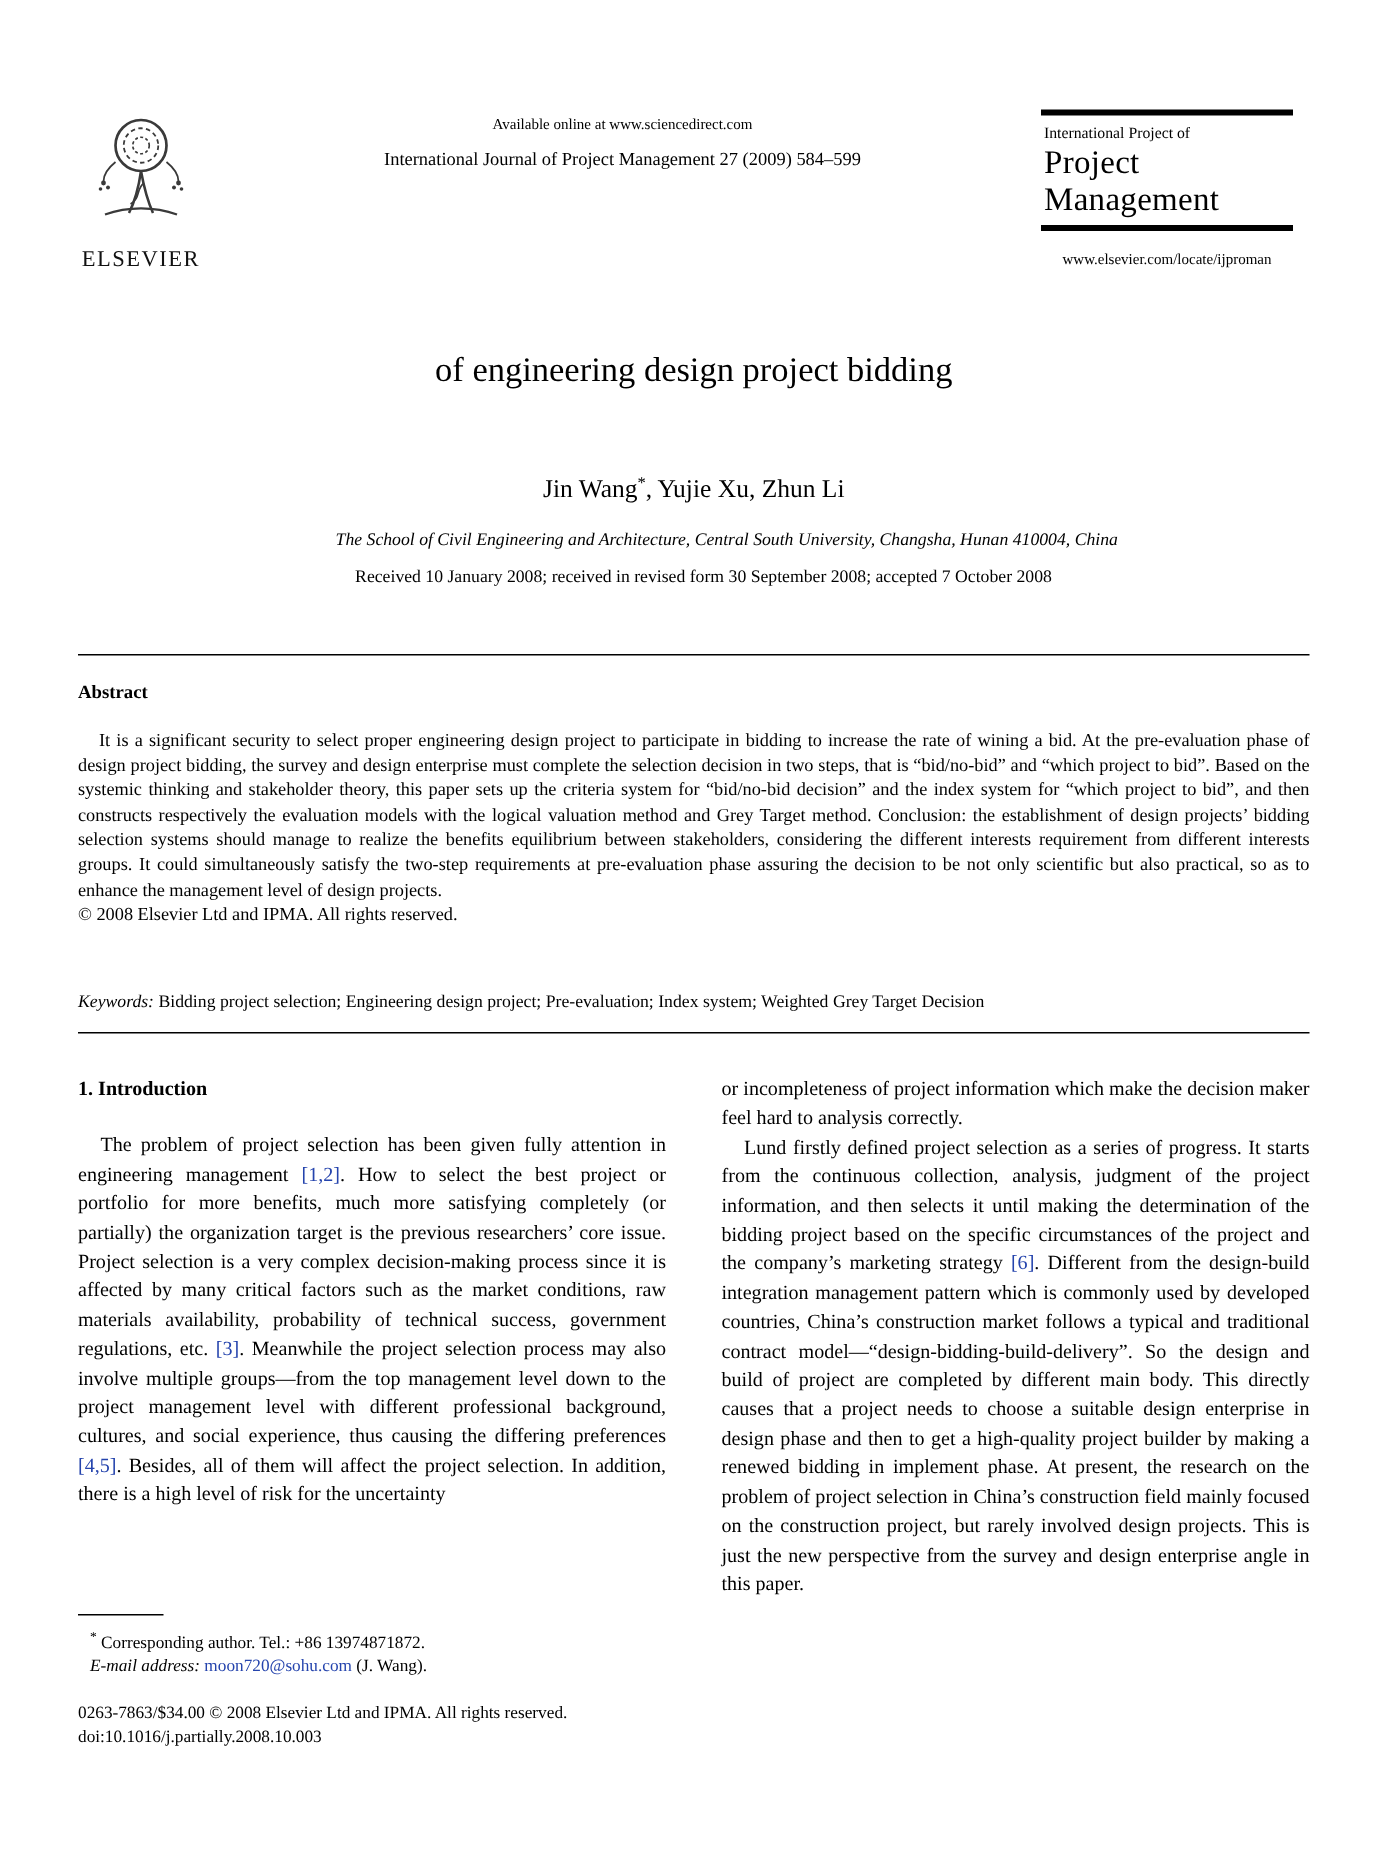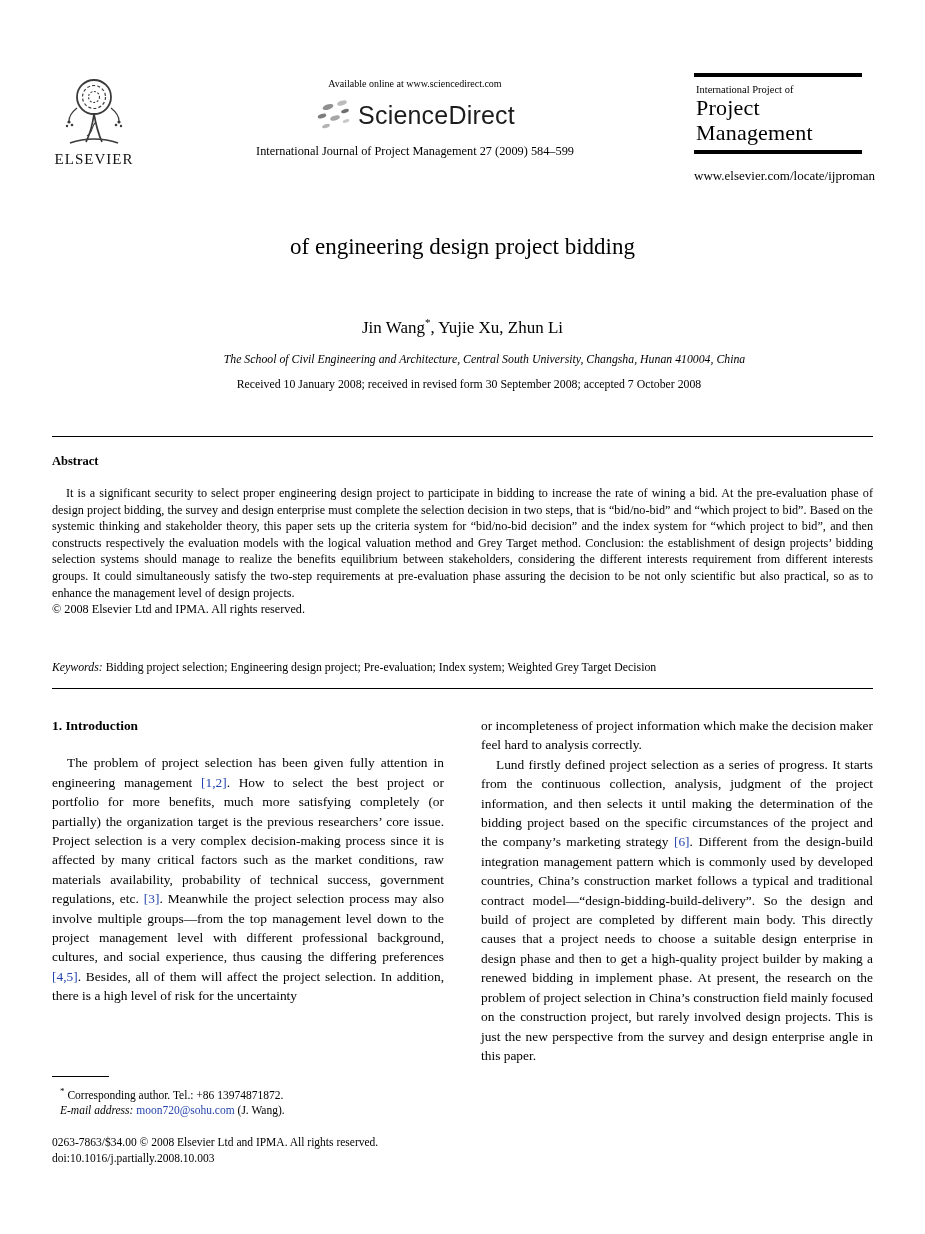--- a/index.html
+++ b/index.html
@@ -5,32 +5,32 @@
   * { margin:0; padding:0; box-sizing:border-box; }
   html,body { background:#ffffff; }
   .page {
     position:relative; width:925px; height:1234px; margin:0 auto;
     background:#ffffff; color:#000;
     font-family:"Liberation Serif", serif;
     overflow:hidden;
   }
   
   .elsevier { position:absolute; left:52px; top:72px; width:84px; text-align:center; }
-  .elsevier .wordmark { display:block; margin-top:1px; font-size:15px; letter-spacing:1px; color:#111; }
+  .elsevier .wordmark { display:block; margin-top:14px; font-size:15px; letter-spacing:1px; color:#111; }
   .center-head { position:absolute; left:235px; top:78px; width:360px; text-align:center; }
   .available { font-size:10px; color:#000; }
   .sd-row { margin-top:7px; display:flex; align-items:center; justify-content:center; gap:5px; height:38px; }
   .sd-word { font-family:"Liberation Sans", sans-serif; font-size:25px; color:#1c1c1c; letter-spacing:0.2px; }
   .citation { margin-top:10px; font-size:12.3px; }
   .cover { position:absolute; left:694px; top:73px; width:168px; }
   .cover .bar { height:4px; background:#000; }
   .cover .kicker { margin-top:7px; padding-left:2px; font-size:10.5px; }
   .cover .big { padding-left:2px; font-size:22px; line-height:25px; letter-spacing:0.2px; }
   .cover .bar.bottom { margin-top:5px; }
-  .cover .locate { margin-top:14px; font-size:13px; text-align:center; }
+  .cover .locate { margin-top:14px; font-size:10px; text-align:center; }
   
   .title { position:absolute; left:0; right:0; top:231px; text-align:center; font-size:23px; line-height:32px; }
   .authors { position:absolute; left:0; right:0; top:316px; text-align:center; font-size:17px; }
   .authors sup { font-size:11px; }
   .affiliation { position:absolute; left:0; right:0; top:352px; text-align:center; font-style:italic; font-size:11.8px;margin-left:44px; }
   .history { position:absolute; left:13px; right:0; top:377px; text-align:center; font-size:11.8px; }
   .rule { position:absolute; left:52px; width:821px; height:1px; background:#000; }
   .rule1 { top:436px; }
   .rule2 { top:688px; }
   
@@ -80,32 +80,20 @@
         <circle cx="62" cy="50" r="1.6"></circle>
           <circle cx="59" cy="53" r="1.3"></circle>
           <circle cx="64" cy="54" r="1.2"></circle>
       </g>
     </svg>
     <span class="wordmark">ELSEVIER</span>
   </div>
 
   <div class="center-head">
     <div class="available">Available online at www.sciencedirect.com</div>
-    <div class="sd-row">
-      <svg width="38" height="34" viewBox="0 0 38 34">
-        <ellipse cx="27" cy="5" rx="5" ry="2.3" transform="rotate(-18 27 5)" fill="#bcbcbc"></ellipse>
-        <ellipse cx="13" cy="9" rx="5.6" ry="2.6" transform="rotate(-18 13 9)" fill="#8f8f8f"></ellipse>
-        <ellipse cx="30" cy="13" rx="4" ry="1.9" transform="rotate(-18 30 13)" fill="#6f6f6f"></ellipse>
-        <ellipse cx="7" cy="18" rx="4.4" ry="2.1" transform="rotate(-18 7 18)" fill="#7d7d7d"></ellipse>
-        <ellipse cx="20" cy="20" rx="5" ry="2.3" transform="rotate(-18 20 20)" fill="#a5a5a5"></ellipse>
-        <ellipse cx="31" cy="23" rx="3.4" ry="1.7" transform="rotate(-18 31 23)" fill="#c9c9c9"></ellipse>
-        <ellipse cx="11" cy="28" rx="4" ry="1.9" transform="rotate(-18 11 28)" fill="#b3b3b3"></ellipse>
-      </svg>
-      <span class="sd-word">ScienceDirect</span>
-    </div>
     <div class="citation">International Journal of Project Management 27 (2009) 584–599</div>
   </div>
 
   <div class="cover">
     <div class="bar top"></div>
     <div class="kicker">International Project of</div>
     <div class="big">Project</div>
     <div class="big">Management</div>
     <div class="bar bottom"></div>
     <div class="locate">www.elsevier.com/locate/ijproman</div>

